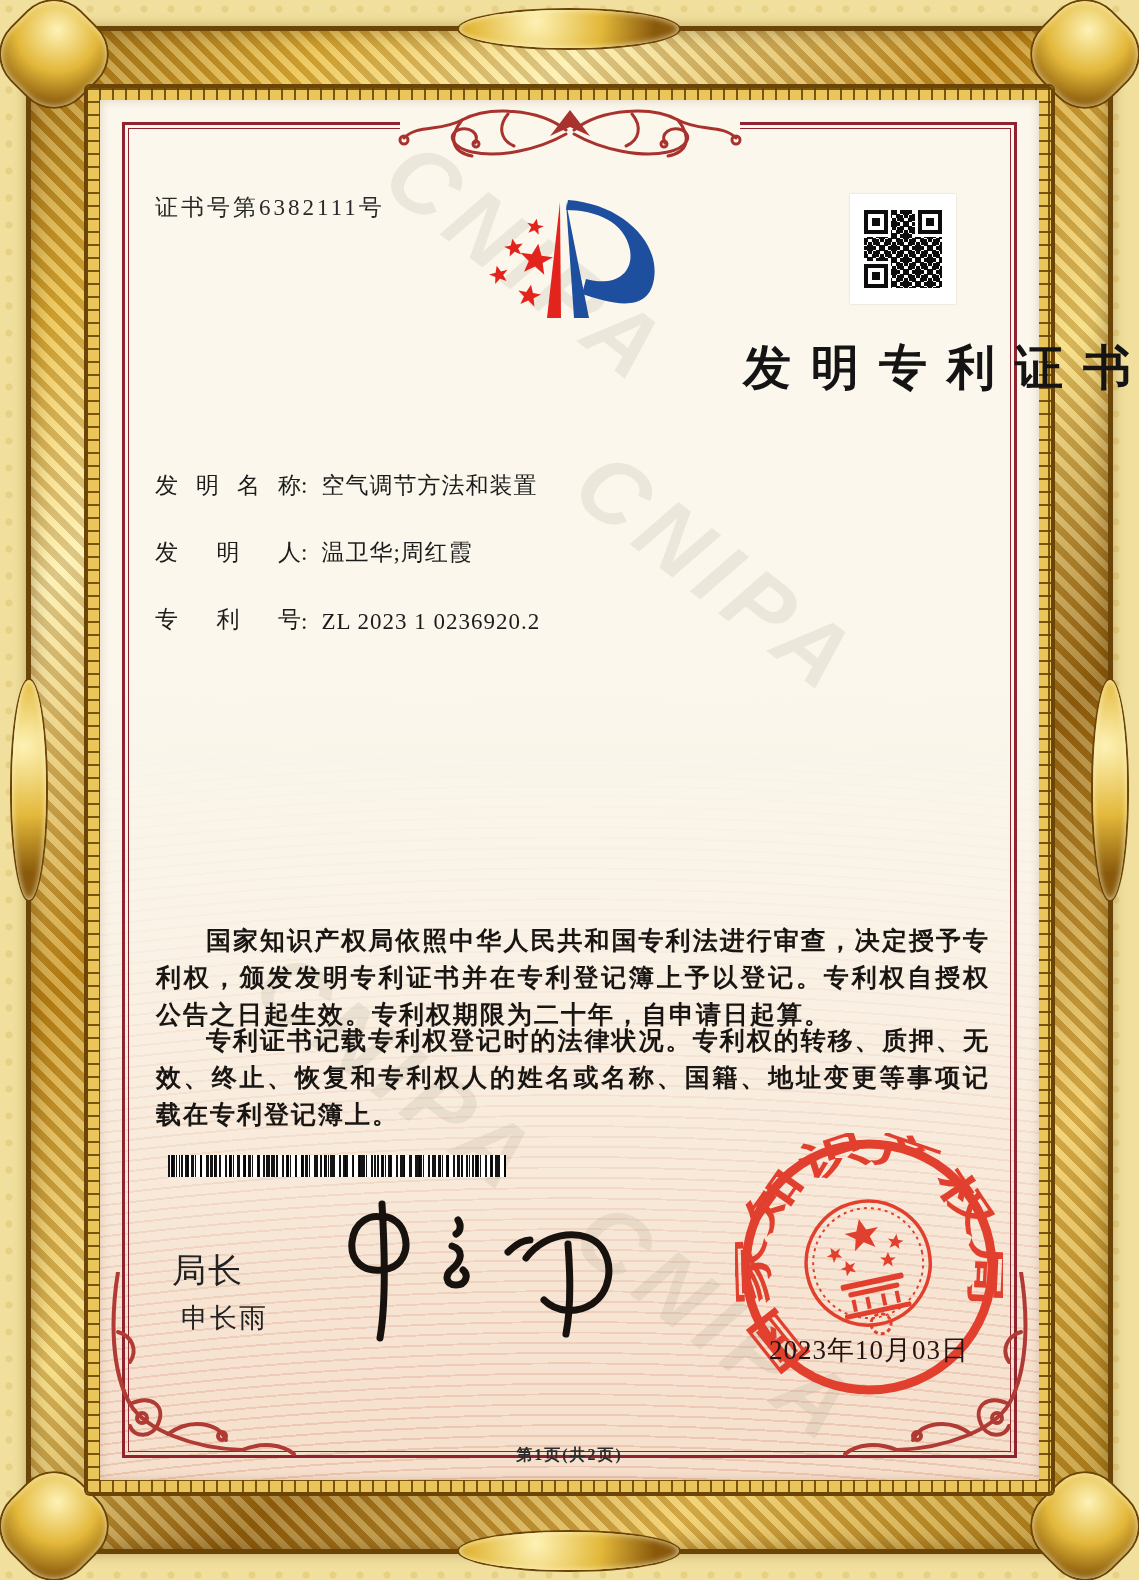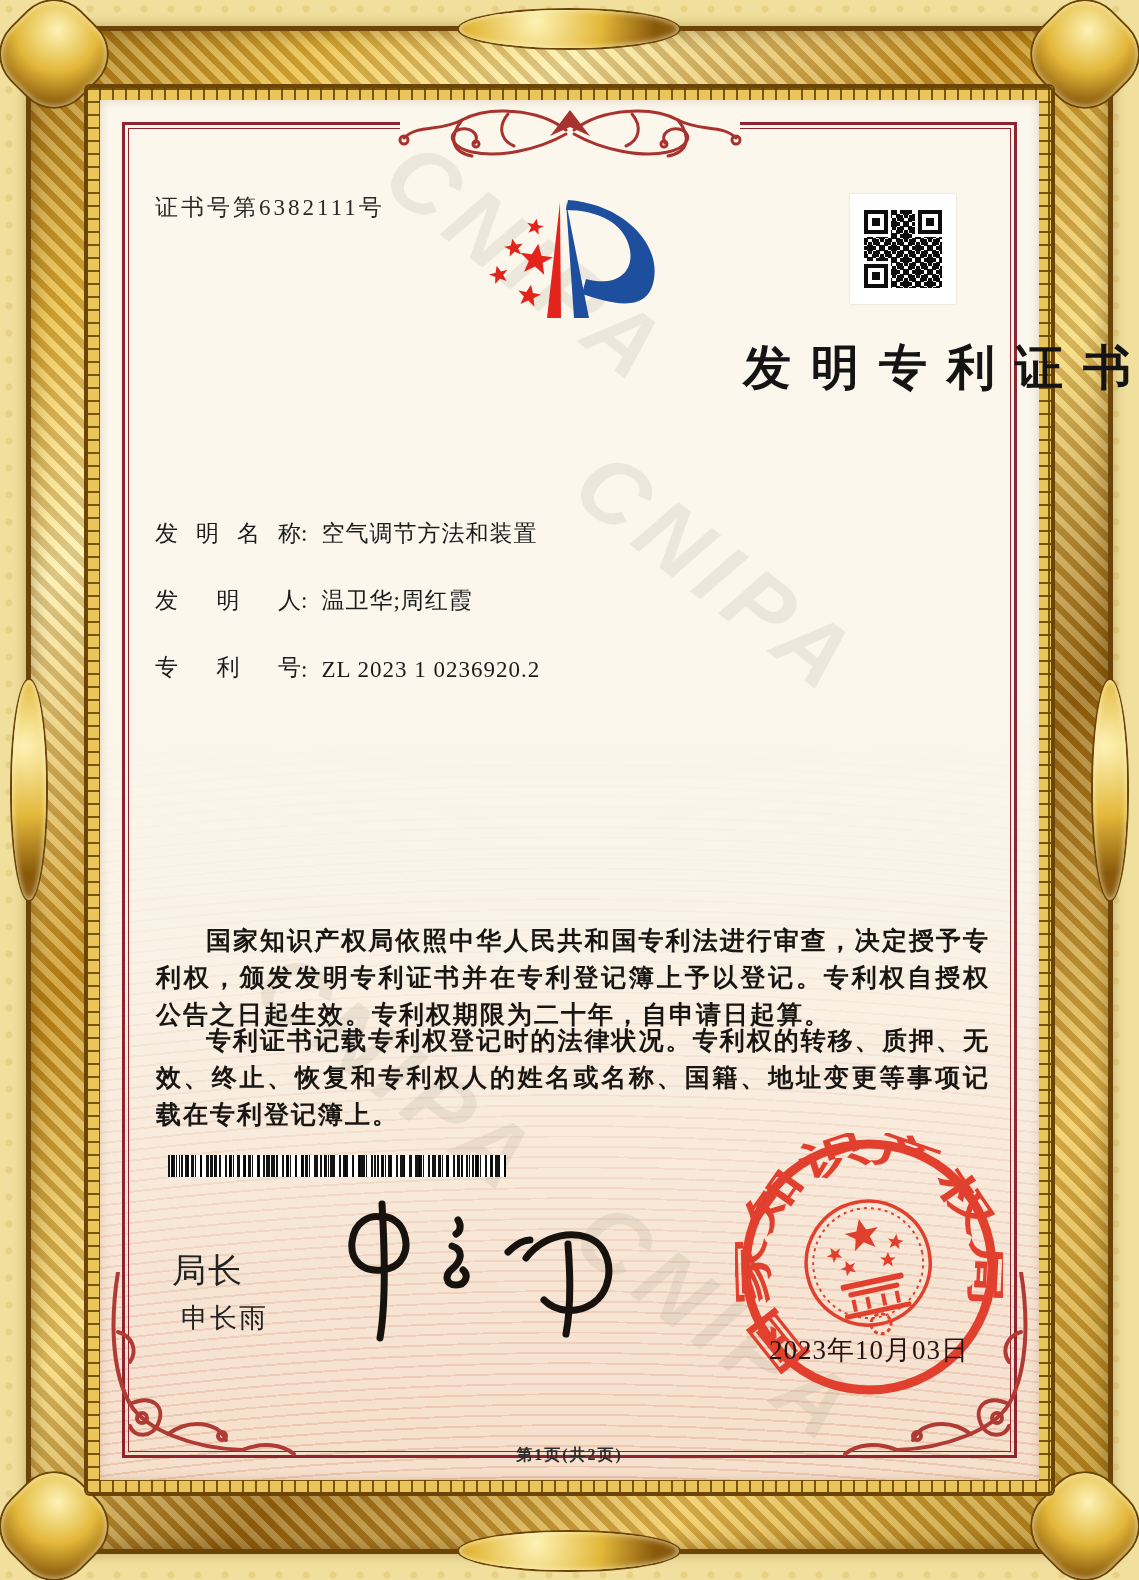--- a/index.html
+++ b/index.html
@@ -54,21 +54,21 @@
   .qr{position:absolute;left:14px;top:16px;width:78px;height:78px;
     background:
       repeating-conic-gradient(#0c0c0c 0 25%, rgba(0,0,0,0) 0 50%) 0 0/8px 8px,
       repeating-conic-gradient(#0c0c0c 0 25%, rgba(0,0,0,0) 0 50%) 3px 5px/12px 12px;}
   .qr .finder{position:absolute;width:16px;height:16px;border:4px solid #0c0c0c;background:#fff;box-shadow:0 0 0 3px #fff;}
   .qr .finder::after{content:"";position:absolute;left:4px;top:4px;width:8px;height:8px;background:#0c0c0c;}
   .qr .f-tl{left:0;top:0;} .qr .f-tr{right:0;top:0;} .qr .f-bl{left:0;bottom:0;}
   .title{position:absolute;left:12px;top:336px;width:100%;text-align:right;
     font-size:48px;font-weight:bold;color:#141414;letter-spacing:20px;padding-left:3px;box-sizing:border-box;}
   .field-row{position:absolute;left:155px;height:32px;font-size:23px;color:#1c1c1c;white-space:nowrap;}
-  .flabel{display:inline-block;width:146px;text-align:justify;text-align-last:justify;vertical-align:bottom;margin-top:48px;}
+  .flabel{display:inline-block;width:146px;text-align:justify;text-align-last:justify;vertical-align:bottom;}
   .fcolon{margin-right:14px;}
   .fvalue{letter-spacing:1px;}
   .grant2{position:absolute;left:410px;top:0;}
   .para{position:absolute;left:156px;width:834px;font-size:25px;line-height:37px;
     color:#191513;text-indent:2em;letter-spacing:2px;text-align:justify;font-weight:bold;}
   .barcode{position:absolute;left:168px;top:1155px;width:338px;height:22px;
     background-image:
       repeating-linear-gradient(90deg,#141414 0 2px,#fff 2px 4px,#141414 4px 7px,#fff 7px 8px,#141414 8px 9px,#fff 9px 13px,#141414 13px 15px,#fff 15px 19px),
       repeating-linear-gradient(90deg,#fff 0 3px,#141414 3px 5px,#fff 5px 11px,#141414 11px 12px,#fff 12px 17px,#141414 17px 20px,#fff 20px 29px);
     background-blend-mode:multiply;}

